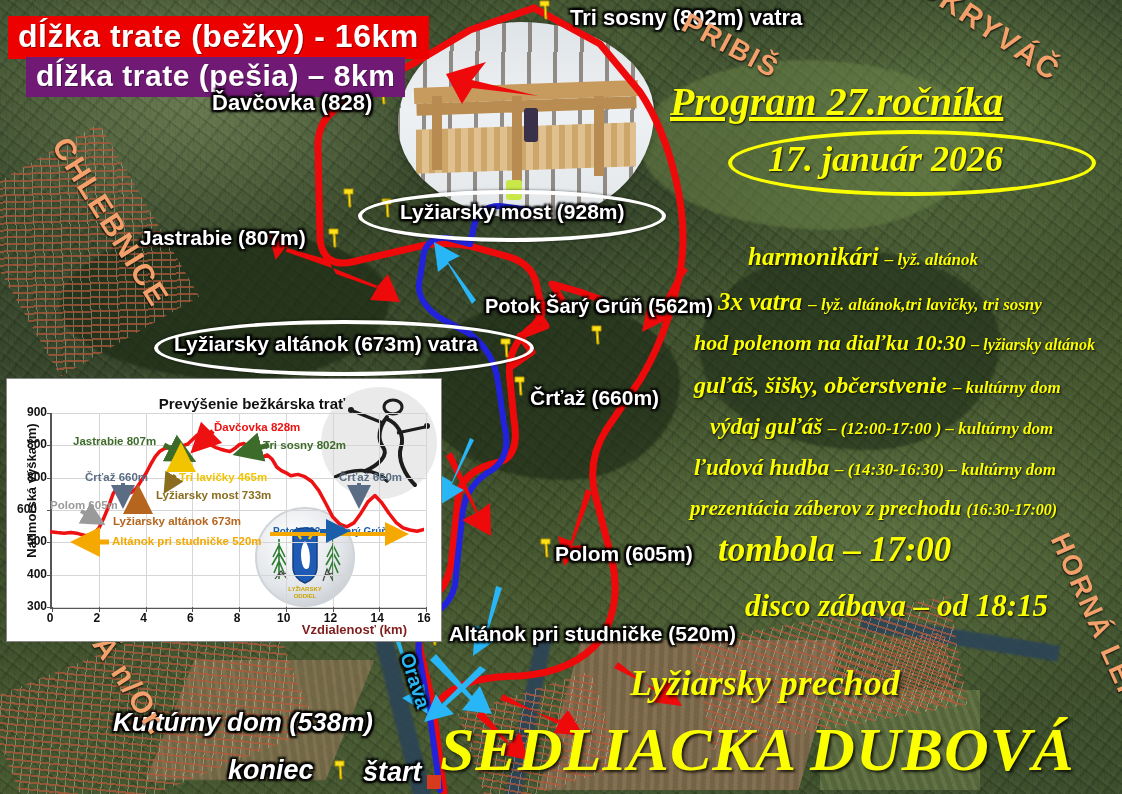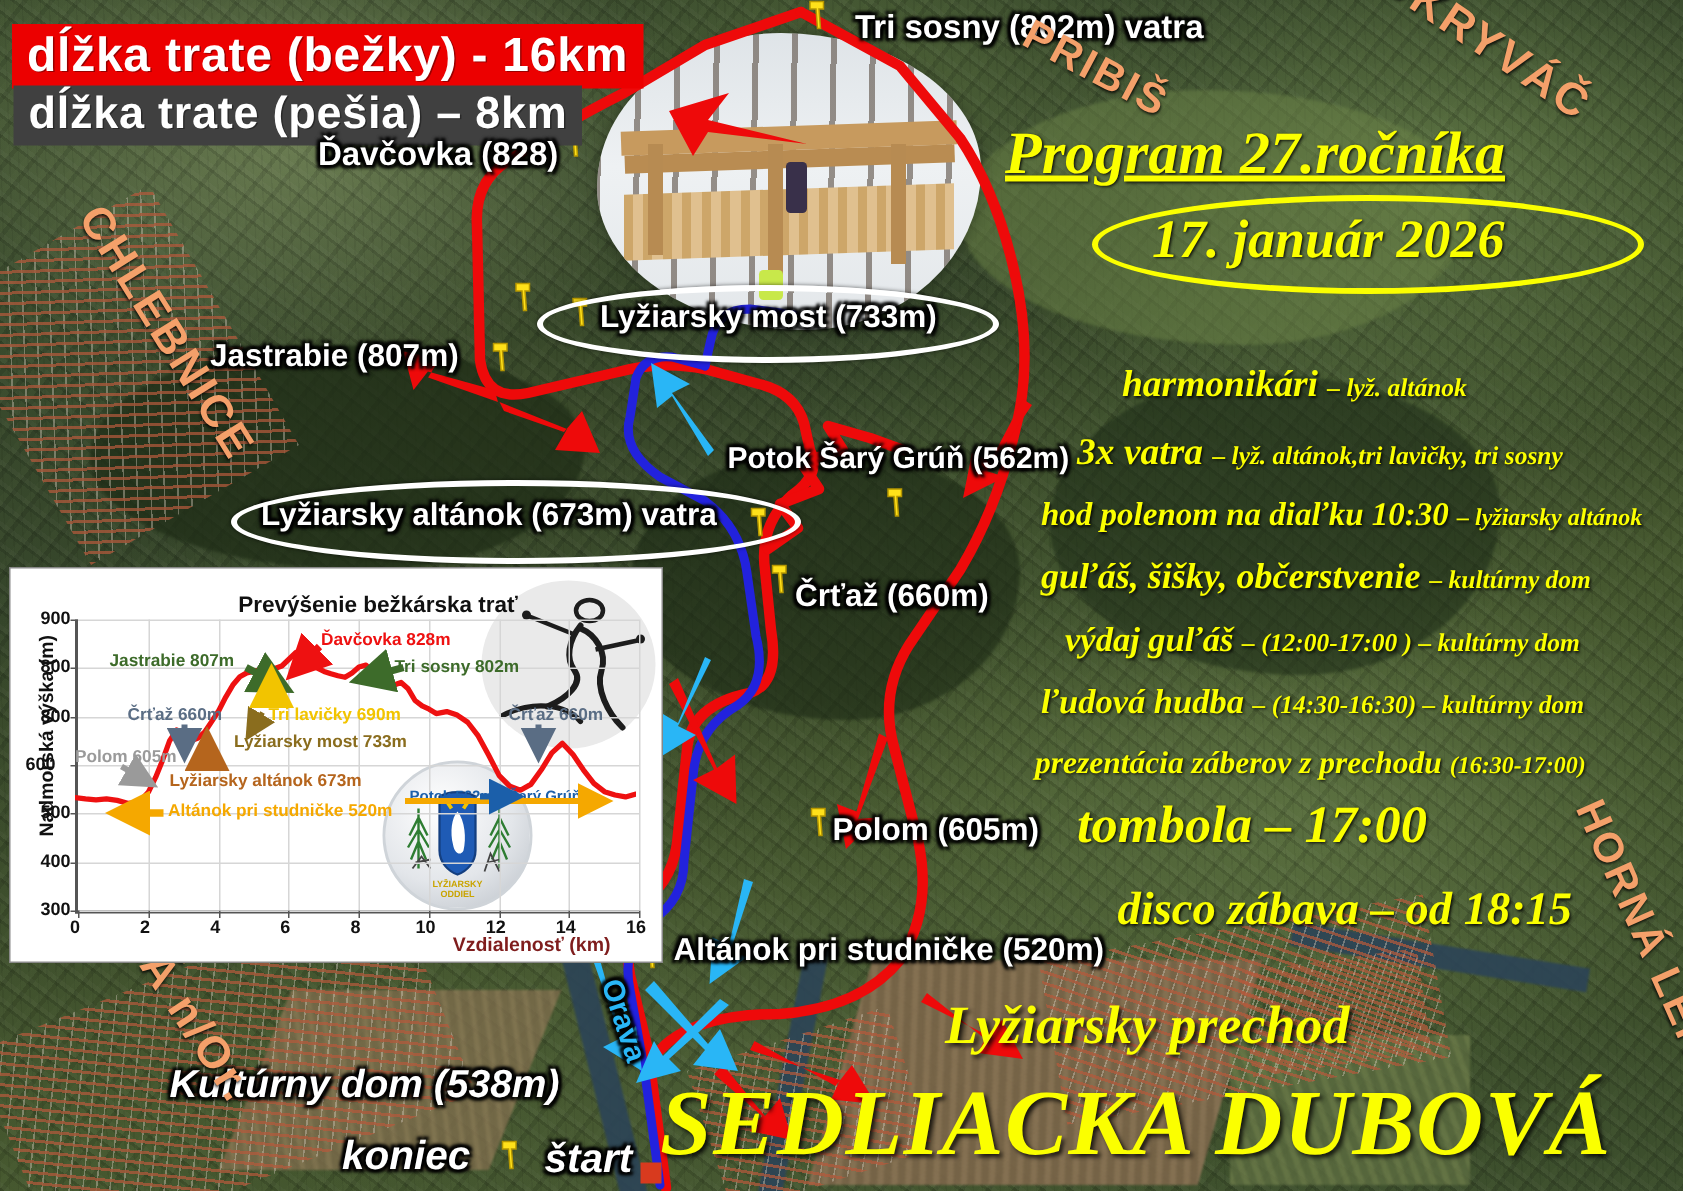--- a/index.html
+++ b/index.html
@@ -38,21 +38,21 @@
   }
   .river{position:absolute;background:#2c4457;filter:blur(.8px);opacity:.9;}
 
   
   .banner{
     position:absolute;color:#fff;font-weight:bold;
     padding:2px 10px 4px;white-space:nowrap;letter-spacing:.5px;
     text-shadow:1px 1px 0 rgba(0,0,0,.35);
   }
   #banner-bezky{left:8px;top:16px;background:#ec0000;font-size:32px;}
-  #banner-pesia{left:9px;top:57px;background:#404040;font-size:30px;}
+  #banner-pesia{left:26px;top:57px;background:#701a75;font-size:30px;}
 
   
   .mlabel{
     position:absolute;color:#fff;font-weight:bold;white-space:nowrap;
     text-shadow:
       -2px -2px 2px #000, 2px -2px 2px #000, -2px 2px 2px #000, 2px 2px 2px #000,
       0 0 4px rgba(0,0,0,.95);
   }
   
   .vname{
@@ -242,21 +242,21 @@
     <svg viewBox="0 0 13 20" width="13" height="20">
         <path d="M2,1 h9 v5 h-3 l1,13 -2,0 -1,-13 h-4 z" fill="#ffe11a" stroke="#b79800" stroke-width="1"></path>
       </svg></div>
 
   <div class="banner" id="banner-bezky">dĺžka trate (bežky) - 16km</div>
   <div class="banner" id="banner-pesia">dĺžka trate (pešia) – 8km</div>
 
   <div class="mlabel" style="left:570px;top:5px;font-size:22px;">Tri sosny (802m) vatra</div>
   <div class="mlabel" style="left:212px;top:90px;font-size:22px;">Ďavčovka (828)</div>
   <div class="mlabel" style="left:140px;top:226px;font-size:21px;">Jastrabie (807m)</div>
-  <div class="mlabel" style="left:400px;top:200px;font-size:21px;">Lyžiarsky most (733m)</div>
+  <div class="mlabel" style="left:400px;top:200px;font-size:21px;">Lyžiarsky most (928m)</div>
   <div class="mlabel" style="left:174px;top:332px;font-size:21px;">Lyžiarsky altánok (673m) vatra</div>
   <div class="mlabel" style="left:485px;top:295px;font-size:20px;">Potok Šarý Grúň (562m)</div>
   <div class="mlabel" style="left:530px;top:386px;font-size:21px;">Črťaž (660m)</div>
   <div class="mlabel" style="left:555px;top:542px;font-size:21px;">Polom (605m)</div>
   <div class="mlabel" style="left:449px;top:622px;font-size:21px;">Altánok pri studničke (520m)</div>
   <div class="mlabel" style="left:113px;top:707px;font-size:26px;font-style:italic;">Kultúrny dom (538m)</div>
   <div class="mlabel" style="left:228px;top:755px;font-size:27px;font-style:italic;">koniec</div>
   <div class="mlabel" style="left:363px;top:757px;font-size:27px;font-style:italic;">štart</div>
   <div class="mlabel" style="left:417px;top:650px;font-size:20px;color:#29b6f6;transform:rotate(72deg);transform-origin:left top;">Orava</div>
 
@@ -398,21 +398,21 @@
       </div>
     <svg id="chart-svg" style="position:absolute;left:43px;top:34px;" width="374" height="194" viewBox="0 0 374 194">
         <polyline points="0.0,118.7 7.0,119.6 14.0,120.3 21.0,119.6 28.1,120.6 35.1,122.5 39.7,122.2 44.4,120.0 49.1,114.8 53.8,105.1 58.4,93.8 63.1,80.8 67.8,73.7 72.5,77.6 77.1,80.8 81.8,79.2 86.5,75.0 91.2,67.9 95.8,60.8 100.5,51.7 105.2,43.7 109.9,38.2 114.5,35.6 119.2,34.6 123.9,33.3 128.6,32.3 133.2,32.7 137.9,31.0 142.6,26.5 147.3,22.0 151.9,24.3 156.6,28.5 161.3,32.3 166.0,34.6 170.6,36.2 175.3,37.5 180.0,38.5 184.7,35.6 189.3,31.7 194.0,30.4 198.7,34.9 203.4,37.5 208.0,41.4 212.7,43.7 217.4,42.0 222.1,46.2 226.7,54.0 231.4,57.6 236.1,59.8 240.8,62.7 247.8,61.4 254.8,63.7 261.8,68.5 268.8,77.6 275.8,90.5 282.8,104.1 289.9,111.2 296.9,113.8 303.9,109.9 310.9,100.2 317.9,88.9 324.9,82.5 331.9,89.9 338.9,100.2 345.9,109.3 353.0,114.8 360.0,117.0 367.0,118.3 374.0,116.4" fill="none" stroke="#ee1111" stroke-width="3.5" stroke-linejoin="round" stroke-linecap="round"></polyline>
       </svg>
 
     <div class="chart-ann" style="left:66px;top:56px;color:#3d6b2a;">Jastrabie 807m</div>
     <div class="chart-ann" style="left:207px;top:42px;color:#ee1111;">Ďavčovka 828m</div>
     <div class="chart-ann" style="left:256px;top:60px;color:#3d6b2a;">Tri sosny 802m</div>
     <div class="chart-ann" style="left:78px;top:92px;color:#5a6d84;">Črťaž 660m</div>
     <div class="chart-ann" style="left:332px;top:92px;color:#5a6d84;">Črťaž 660m</div>
-    <div class="chart-ann" style="left:172px;top:92px;color:#f2c400;">Tri lavičky 690m</div>
+    <div class="chart-ann" style="left:172px;top:92px;color:#f2c400;">Tri lavičky 465m</div>
     <div class="chart-ann" style="left:149px;top:110px;color:#8a6d1e;">Lyžiarsky most 733m</div>
     <div class="chart-ann" style="left:43px;top:120px;color:#9a9a9a;">Polom 605m</div>
     <div class="chart-ann" style="left:106px;top:136px;color:#b5651d;">Lyžiarsky altánok 673m</div>
     <div class="chart-ann" style="left:105px;top:156px;color:#f5a800;text-align:right;">Altánok pri studničke 520m</div>
     <div class="chart-ann" style="left:266px;top:147px;color:#1b5faa;font-size:10px;">Potok 562m</div>
     <div class="chart-ann" style="left:332px;top:147px;color:#1b5faa;font-size:10px;">Šarý Grúň</div>
 
     <svg style="position:absolute;left:0;top:0;" width="434" height="262" viewBox="0 0 434 262">
       <path d="M157,66 L176,76" stroke="#3d6b2a" stroke-width="5" marker-end="url(#agreen)"></path>
       <path d="M262,66 L240,72" stroke="#3d6b2a" stroke-width="5" marker-end="url(#agreen2)"></path>

